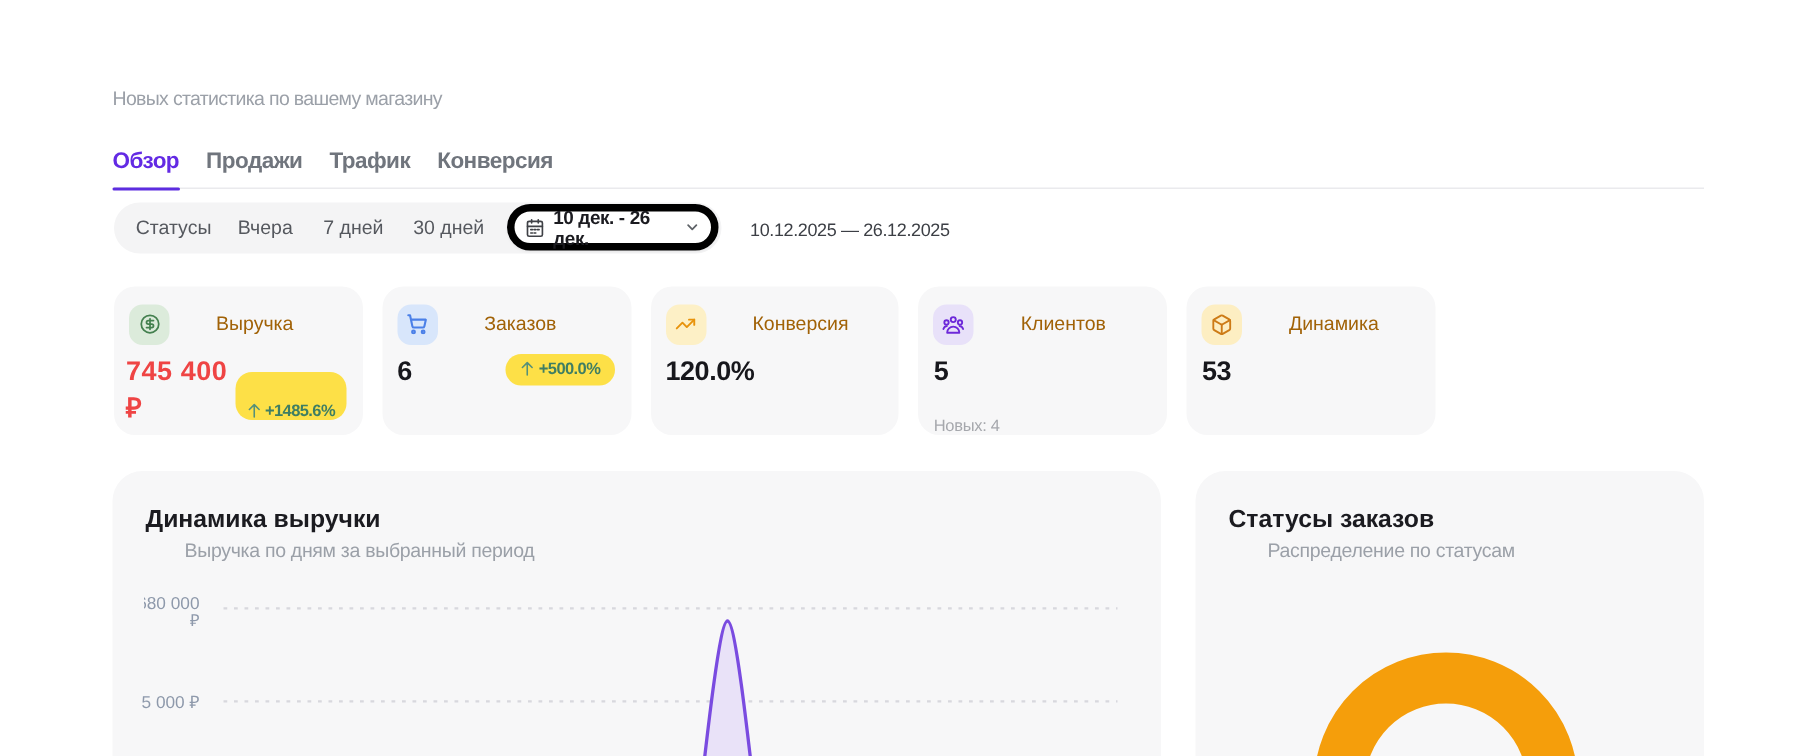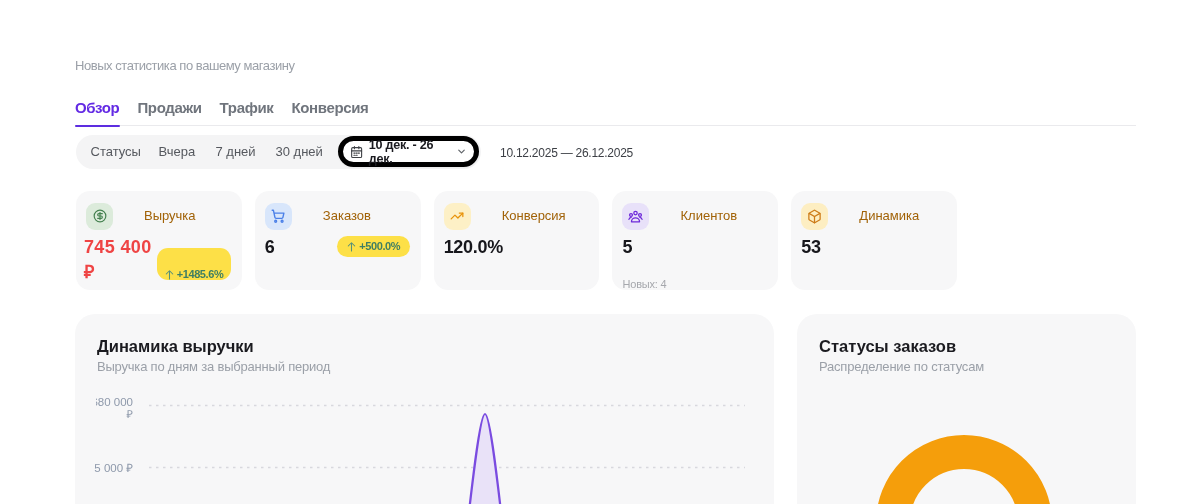--- a/index.html
+++ b/index.html
@@ -44,21 +44,21 @@
 .cpill { position:absolute; background:#fde047; color:#3f7e63; border-radius:11px;
   height:21px; line-height:21px; font-size:11px; font-weight:700; padding:0 7px;
   letter-spacing:-0.4px;
   white-space:nowrap; }
 .cpill .ar { display:inline-block; vertical-align:-1.5px; margin-right:3px; }
 .cnew { font-size:11px; color:#a6a8ad; }
 
 
 .panel { position:absolute; top:314px; background:#f7f7f8; border-radius:20px; height:400px; }
 .panel h2 { font-size:16.5px; font-weight:700; color:#1b1b20; }
-.panel .psub { font-size:13px; color:#9ba0a8; margin-top:3px; letter-spacing:-0.2px; }
+.panel .psub { font-size:13px; color:#9ba0a8; margin-top:3px; letter-spacing:-0.2px;margin-left:26px; }
 </style>
 </head>
 <body>
 <div class="page">
   <div class="subtitle">Новых статистика по вашему магазину</div>
 
   <div class="tabs">
     <span class="tab active">Обзор</span><span class="tab">Продажи</span><span class="tab">Трафик</span><span class="tab">Конверсия</span>
   </div>
   <div class="underline"></div>

